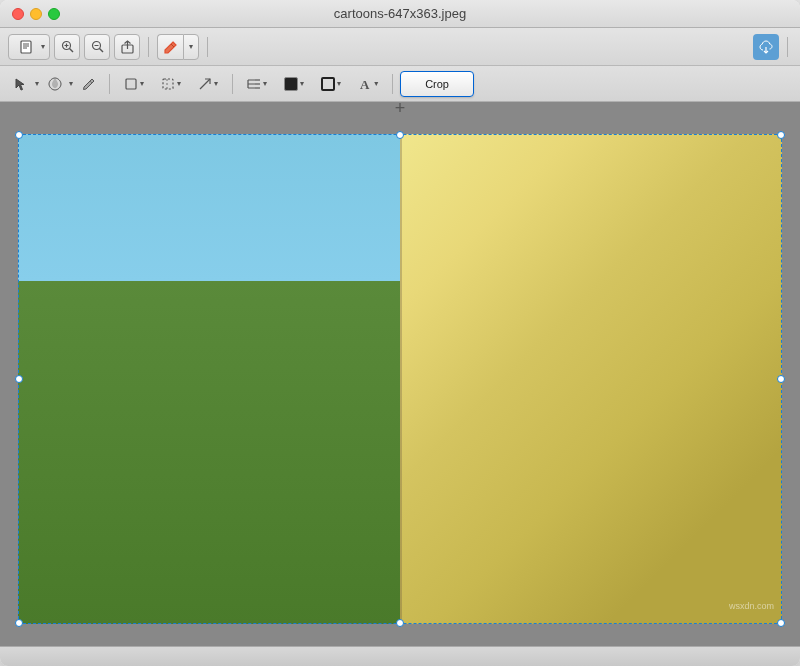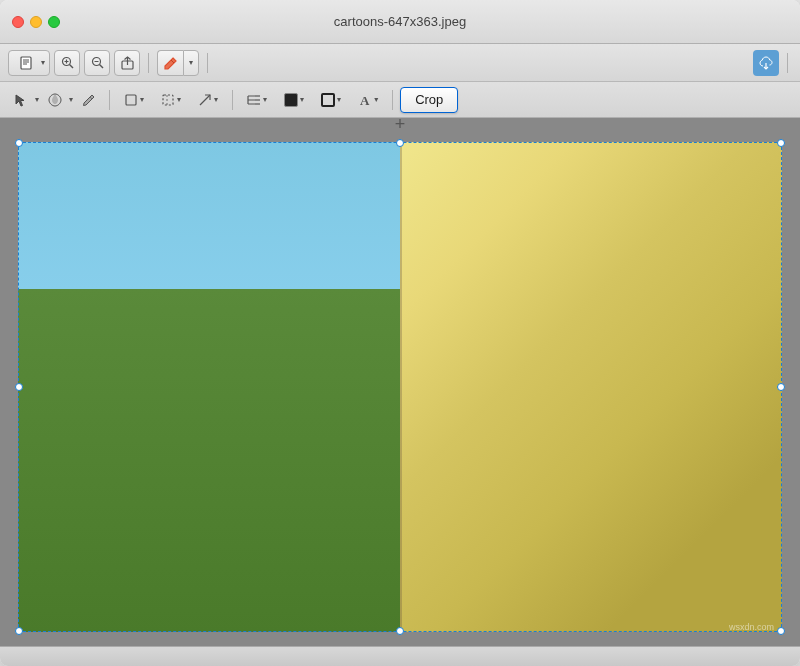--- a/index.html
+++ b/index.html
@@ -22,21 +22,21 @@
       height: 666px;
       background: #f0f0f0;
       border-radius: 8px;
       overflow: hidden;
       box-shadow: 0 4px 20px rgba(0,0,0,0.3);
     }
 
     
     .titlebar {
       background: linear-gradient(to bottom, #e8e8e8, #d8d8d8);
-      height: 44px;
+      height: 28px;
       display: flex;
       align-items: center;
       padding: 12px 12px;
       border-bottom: 1px solid #b0b0b0;
       flex-shrink: 0;
       position: relative;
     }
 
     .traffic-lights {
       display: flex;
@@ -133,25 +133,25 @@
       align-items: center;
       padding: 0 8px;
       gap: 3px;
       border-bottom: 1px solid #b0b0b0;
       flex-shrink: 0;
       position: relative;
     }
 
     .crop-btn {
       height: 26px;
-      padding: 0 14px;
+      padding: 0 24px;
       border-radius: 4px;
       border: 1px solid #0063d3;
       background: linear-gradient(to bottom, #ffffff, #e8e8e8);
-      font-size: 13px;
+      font-size: 11px;
       font-weight: 500;
       color: #1a1a1a;
       cursor: pointer;
       display: flex;
       align-items: center;
       box-shadow: 0 1px 2px rgba(0,0,0,0.15);
     }
 
     .tool-icon-btn {
       height: 26px;
@@ -304,21 +304,21 @@
 
     .tj-bg {
       position: absolute;
       inset: 0;
       background: linear-gradient(135deg, #f0e68c 0%, #e8d878 20%, #d4c460 40%, #c8b850 60%, #b4a440 80%);
     }
 
     
     .watermark {
       position: absolute;
-      bottom: 0;
+      bottom: 13px;
       right: 8px;
       font-size: 9px;
       color: rgba(255,255,255,0.5);
       font-weight: 300;
     }
 
     
     .statusbar {
       height: 20px;
       background: linear-gradient(to bottom, #d8d8d8, #c8c8c8);

